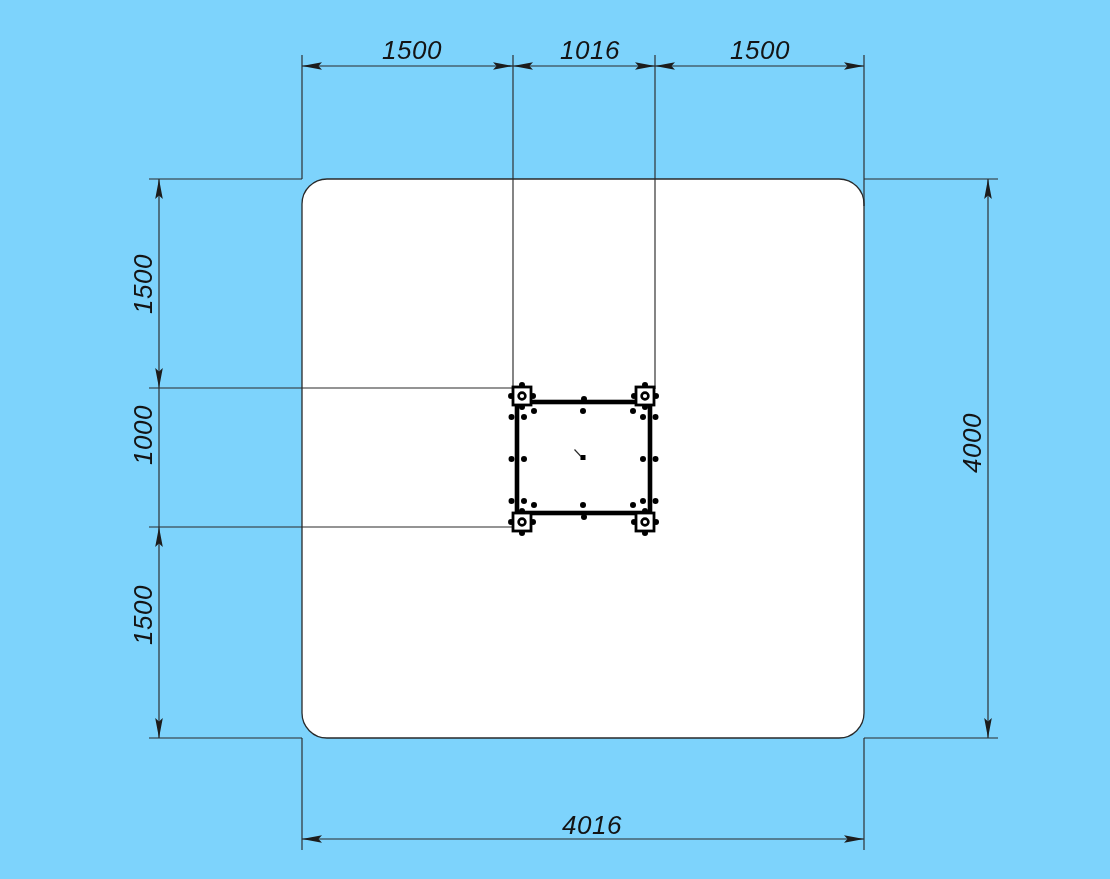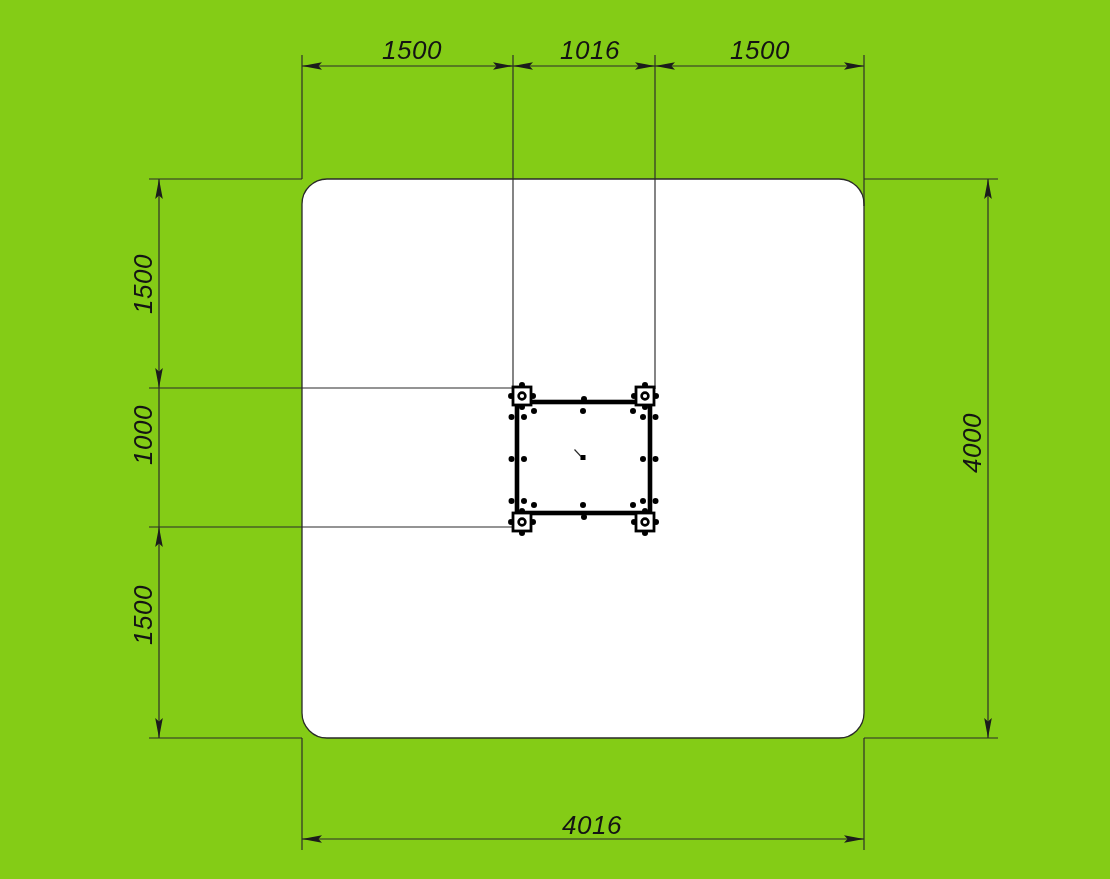--- a/index.html
+++ b/index.html
@@ -4,21 +4,21 @@
 <style>
   html, body {
     margin: 0;
     padding: 0;
     background: #ffffff;
   }
   #canvas {
     position: relative;
     width: 1110px;
     height: 879px;
-    background: #84cc16;
+    background: #7dd3fc;
     overflow: hidden;
   }
   svg { display: block; }
   .thin {
     stroke: #2a2a2a;
     stroke-width: 1.15;
     fill: none;
   }
   .plate-line {
     stroke: #2a2a2a;

